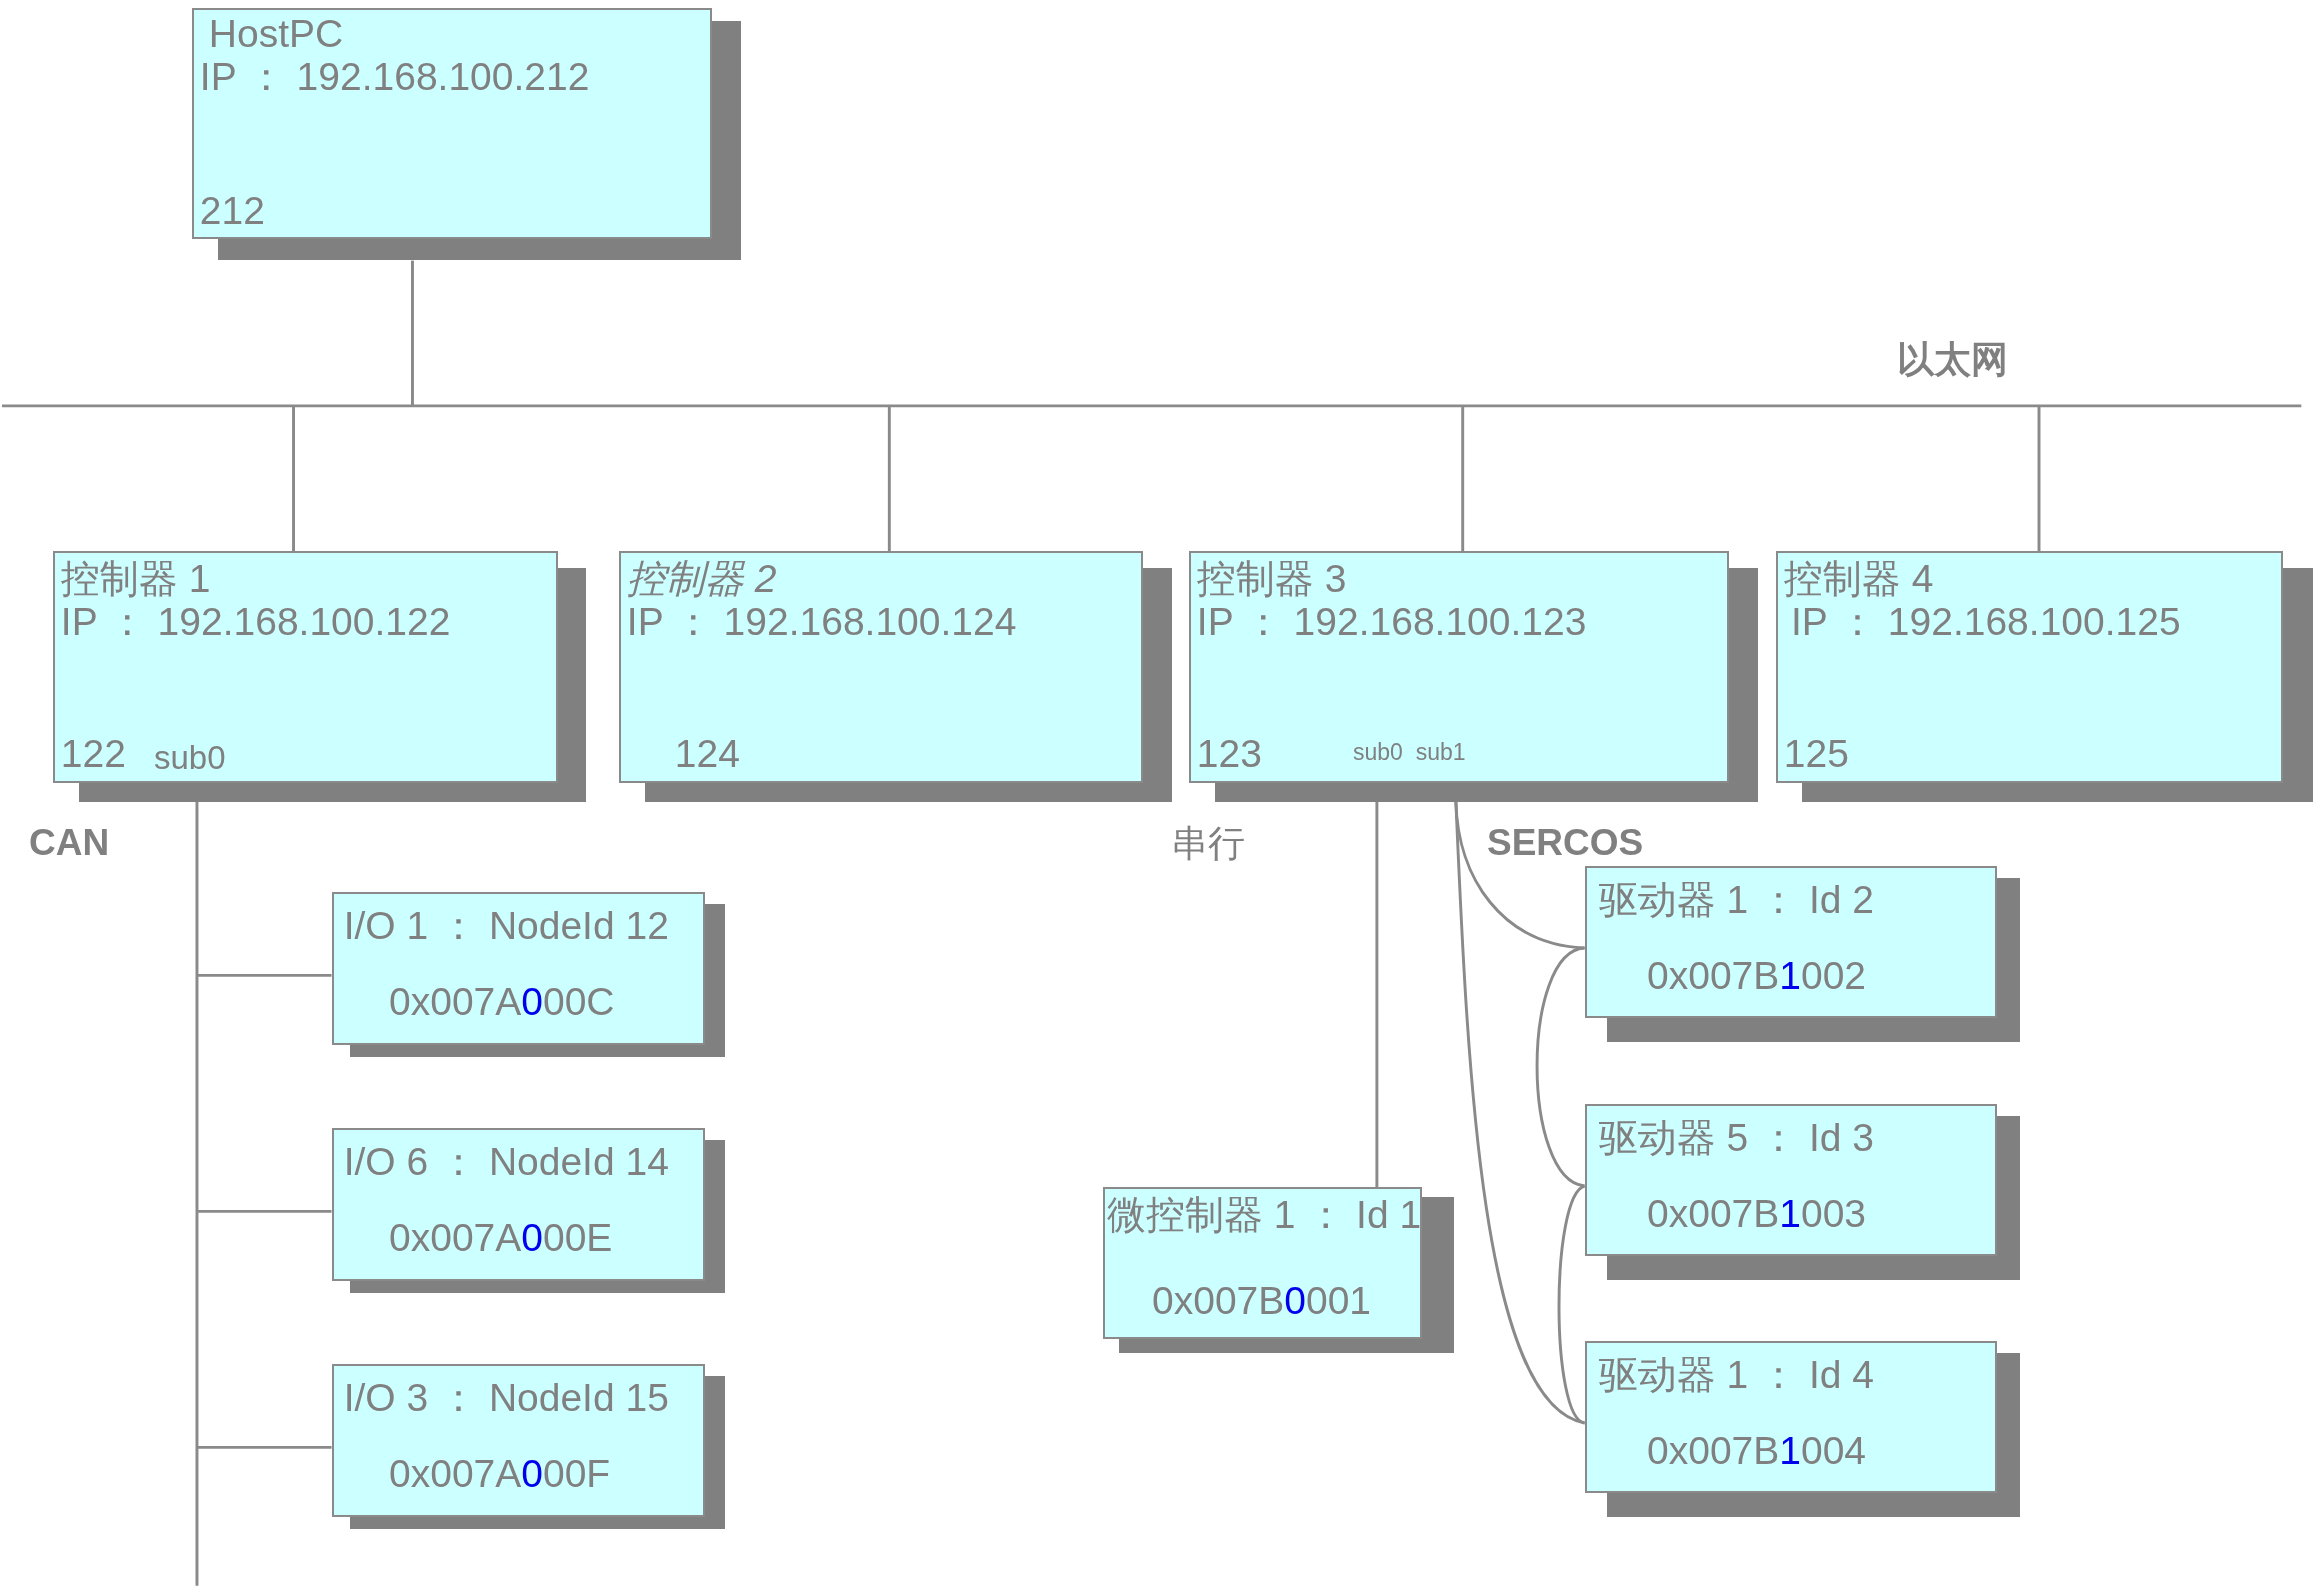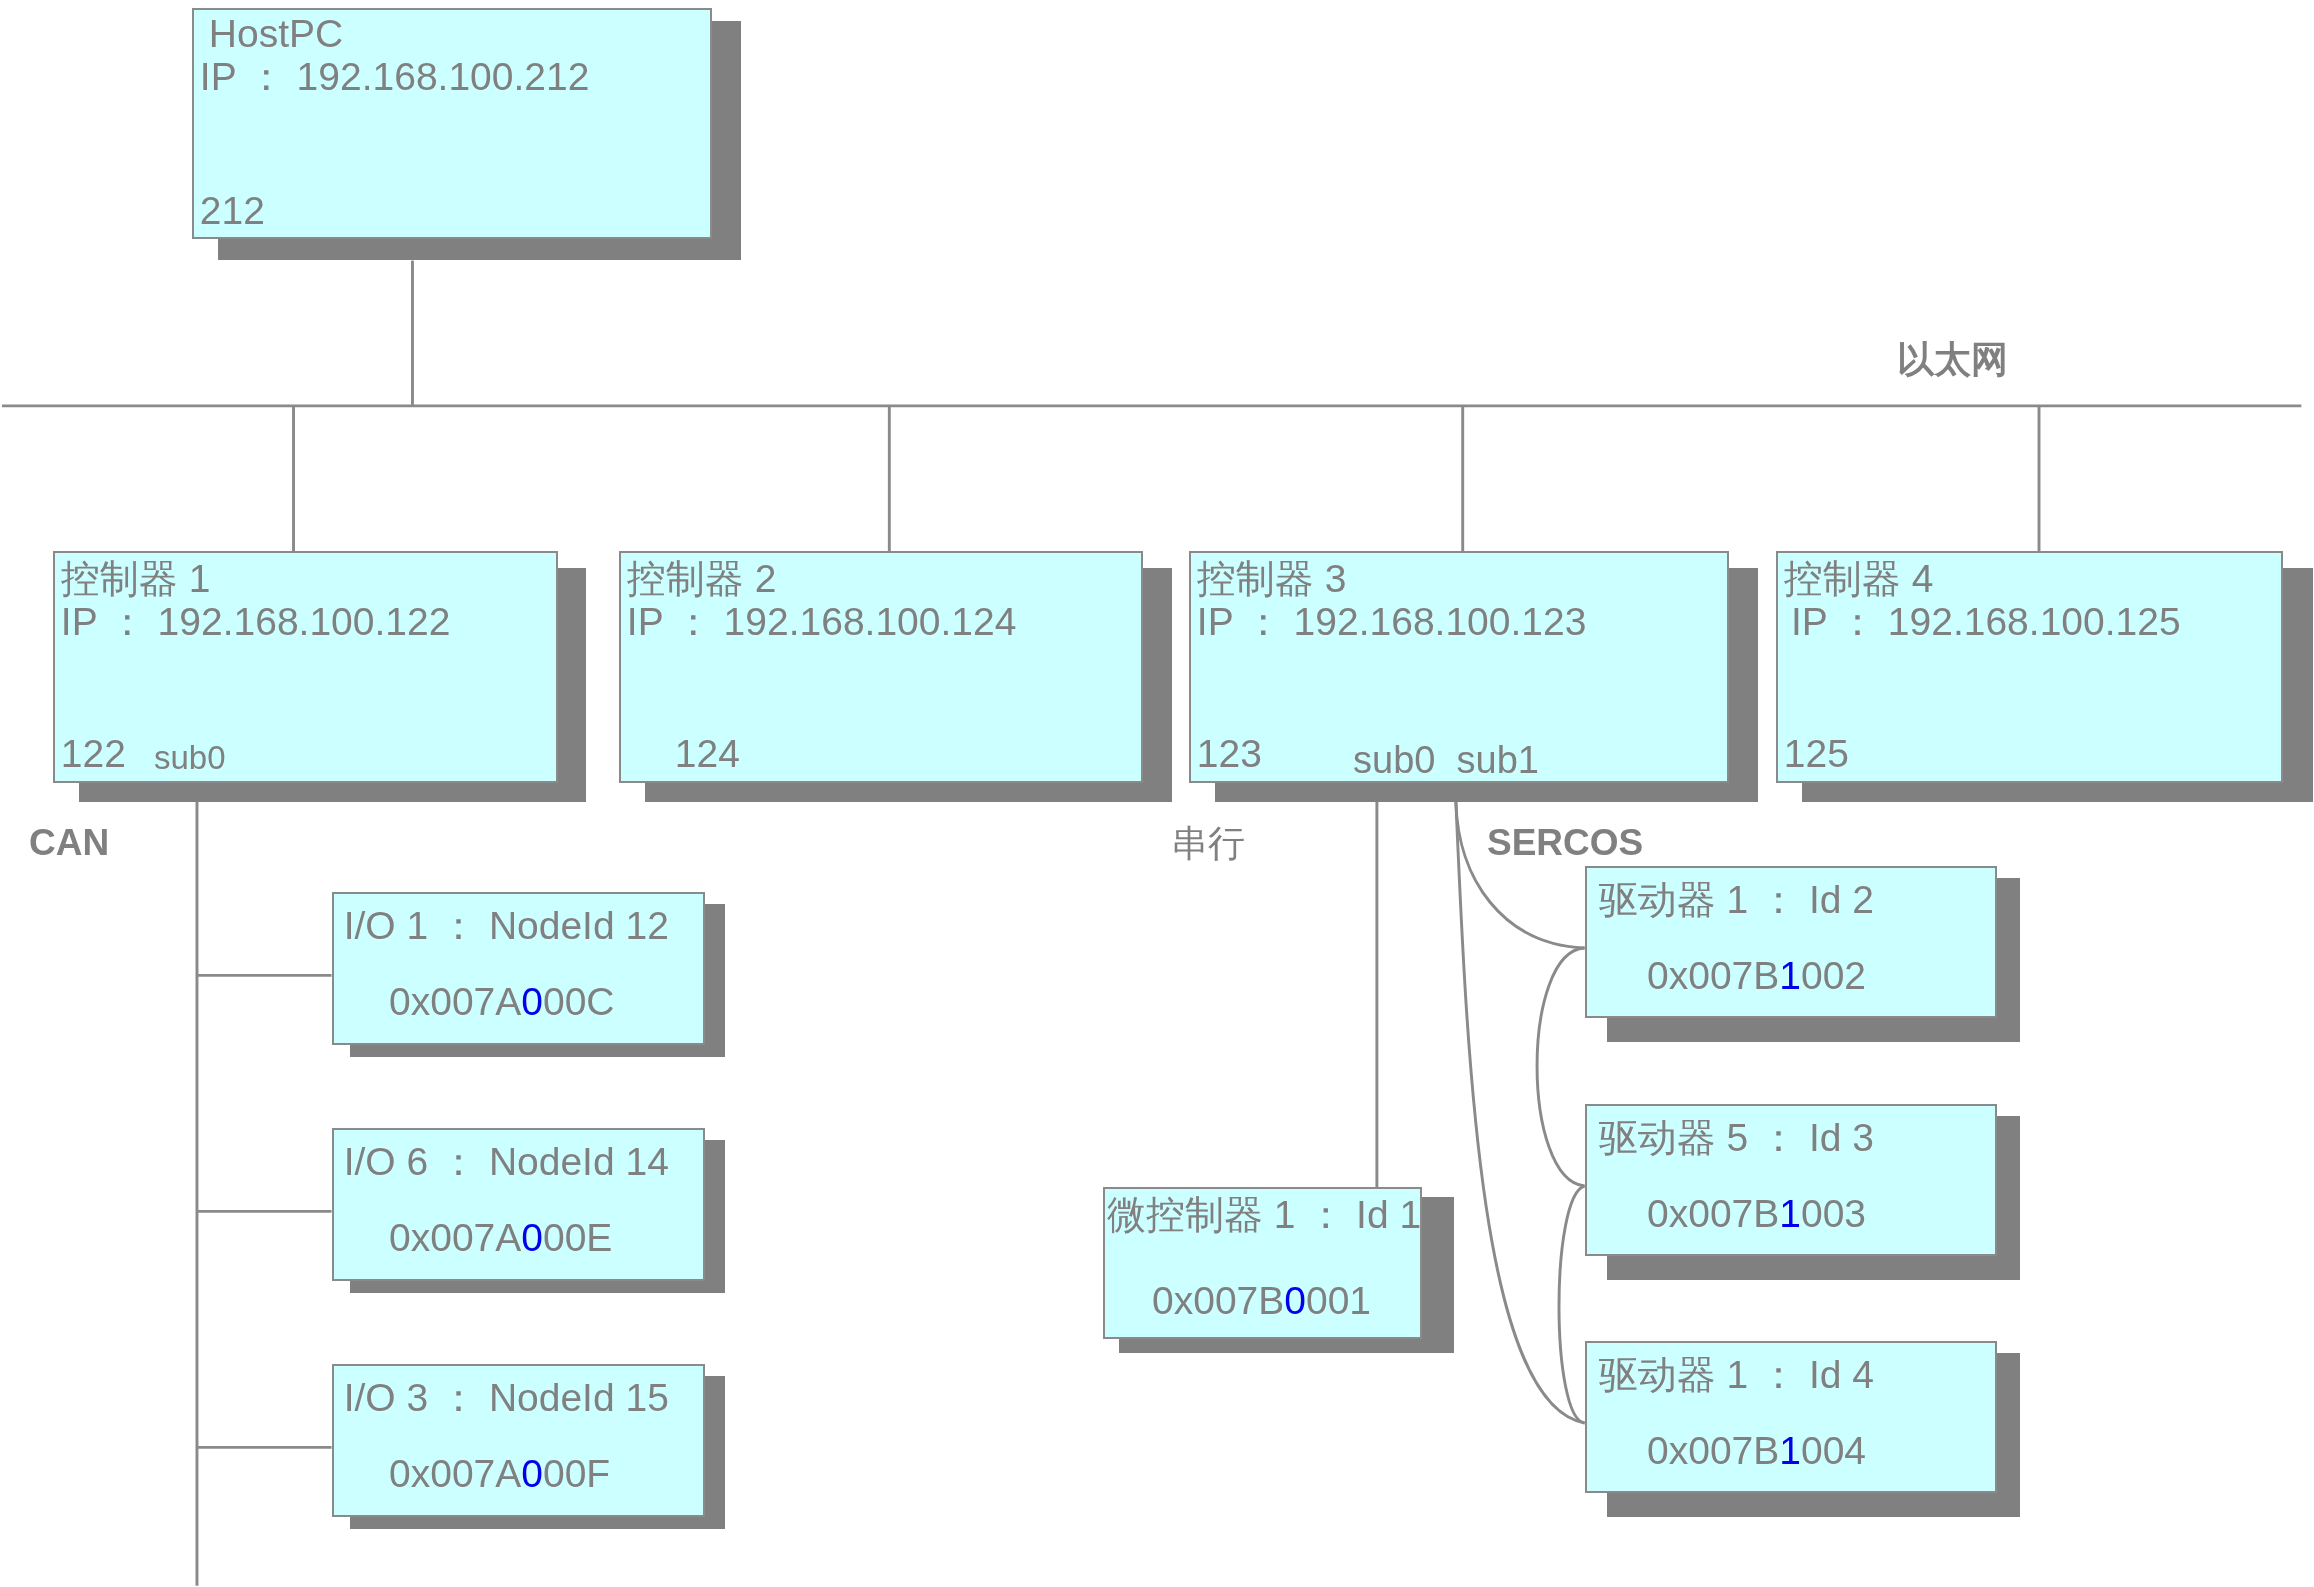--- a/index.html
+++ b/index.html
@@ -58,32 +58,32 @@
   <div class="box" style="width:505px; height:232px;"></div>
   <div class="txt" style="left:7.8px; top:7.8px; font-size:39px;">控制器 1</div>
   <div class="txt" style="left:7.8px; top:51px; font-size:39px;">IP ： 192.168.100.122</div>
   <div class="txt" style="left:7.8px; top:183px; font-size:39px;">122</div>
   <div class="txt" style="left:101px; top:190px; font-size:33px;">sub0</div>
 </div>
 
 <div class="node" style="left:619px; top:551px;">
   <div class="shadow" style="left:26px; top:16.6px; width:527px; height:234px;"></div>
   <div class="box" style="width:524px; height:232px;"></div>
-  <div class="txt" style="left:7.8px; top:7.8px; font-size:39px;">控制器 2</div>
+  <div class="txt" style="left:7.8px; top:7.8px; font-size:39px;font-style:italic;">控制器 2</div>
   <div class="txt" style="left:7.8px; top:51px; font-size:39px;">IP ： 192.168.100.124</div>
   <div class="txt" style="left:7.8px; top:183px; font-size:39px;margin-left:48px;">124</div>
 </div>
 
 <div class="node" style="left:1189px; top:551px;">
   <div class="shadow" style="left:26px; top:16.6px; width:543px; height:234px;"></div>
   <div class="box" style="width:540px; height:232px;"></div>
   <div class="txt" style="left:7.8px; top:7.8px; font-size:39px;">控制器 3</div>
   <div class="txt" style="left:7.8px; top:51px; font-size:39px;">IP ： 192.168.100.123</div>
   <div class="txt" style="left:7.8px; top:183px; font-size:39px;">123</div>
-  <div class="txt" style="left:164px; top:190px; font-size:38px; white-space:pre;">sub0  sub1</div>
+  <div class="txt" style="left:164px; top:190px; font-size:23px; white-space:pre;">sub0  sub1</div>
 </div>
 
 <div class="node" style="left:1776px; top:551px;">
   <div class="shadow" style="left:26px; top:16.6px; width:511px; height:234px;"></div>
   <div class="box" style="width:507px; height:232px;"></div>
   <div class="txt" style="left:7.8px; top:7.8px; font-size:39px;">控制器 4</div>
   <div class="txt" style="left:15px; top:51px; font-size:39px;">IP ： 192.168.100.125</div>
   <div class="txt" style="left:7.8px; top:183px; font-size:39px;">125</div>
 </div>
 

